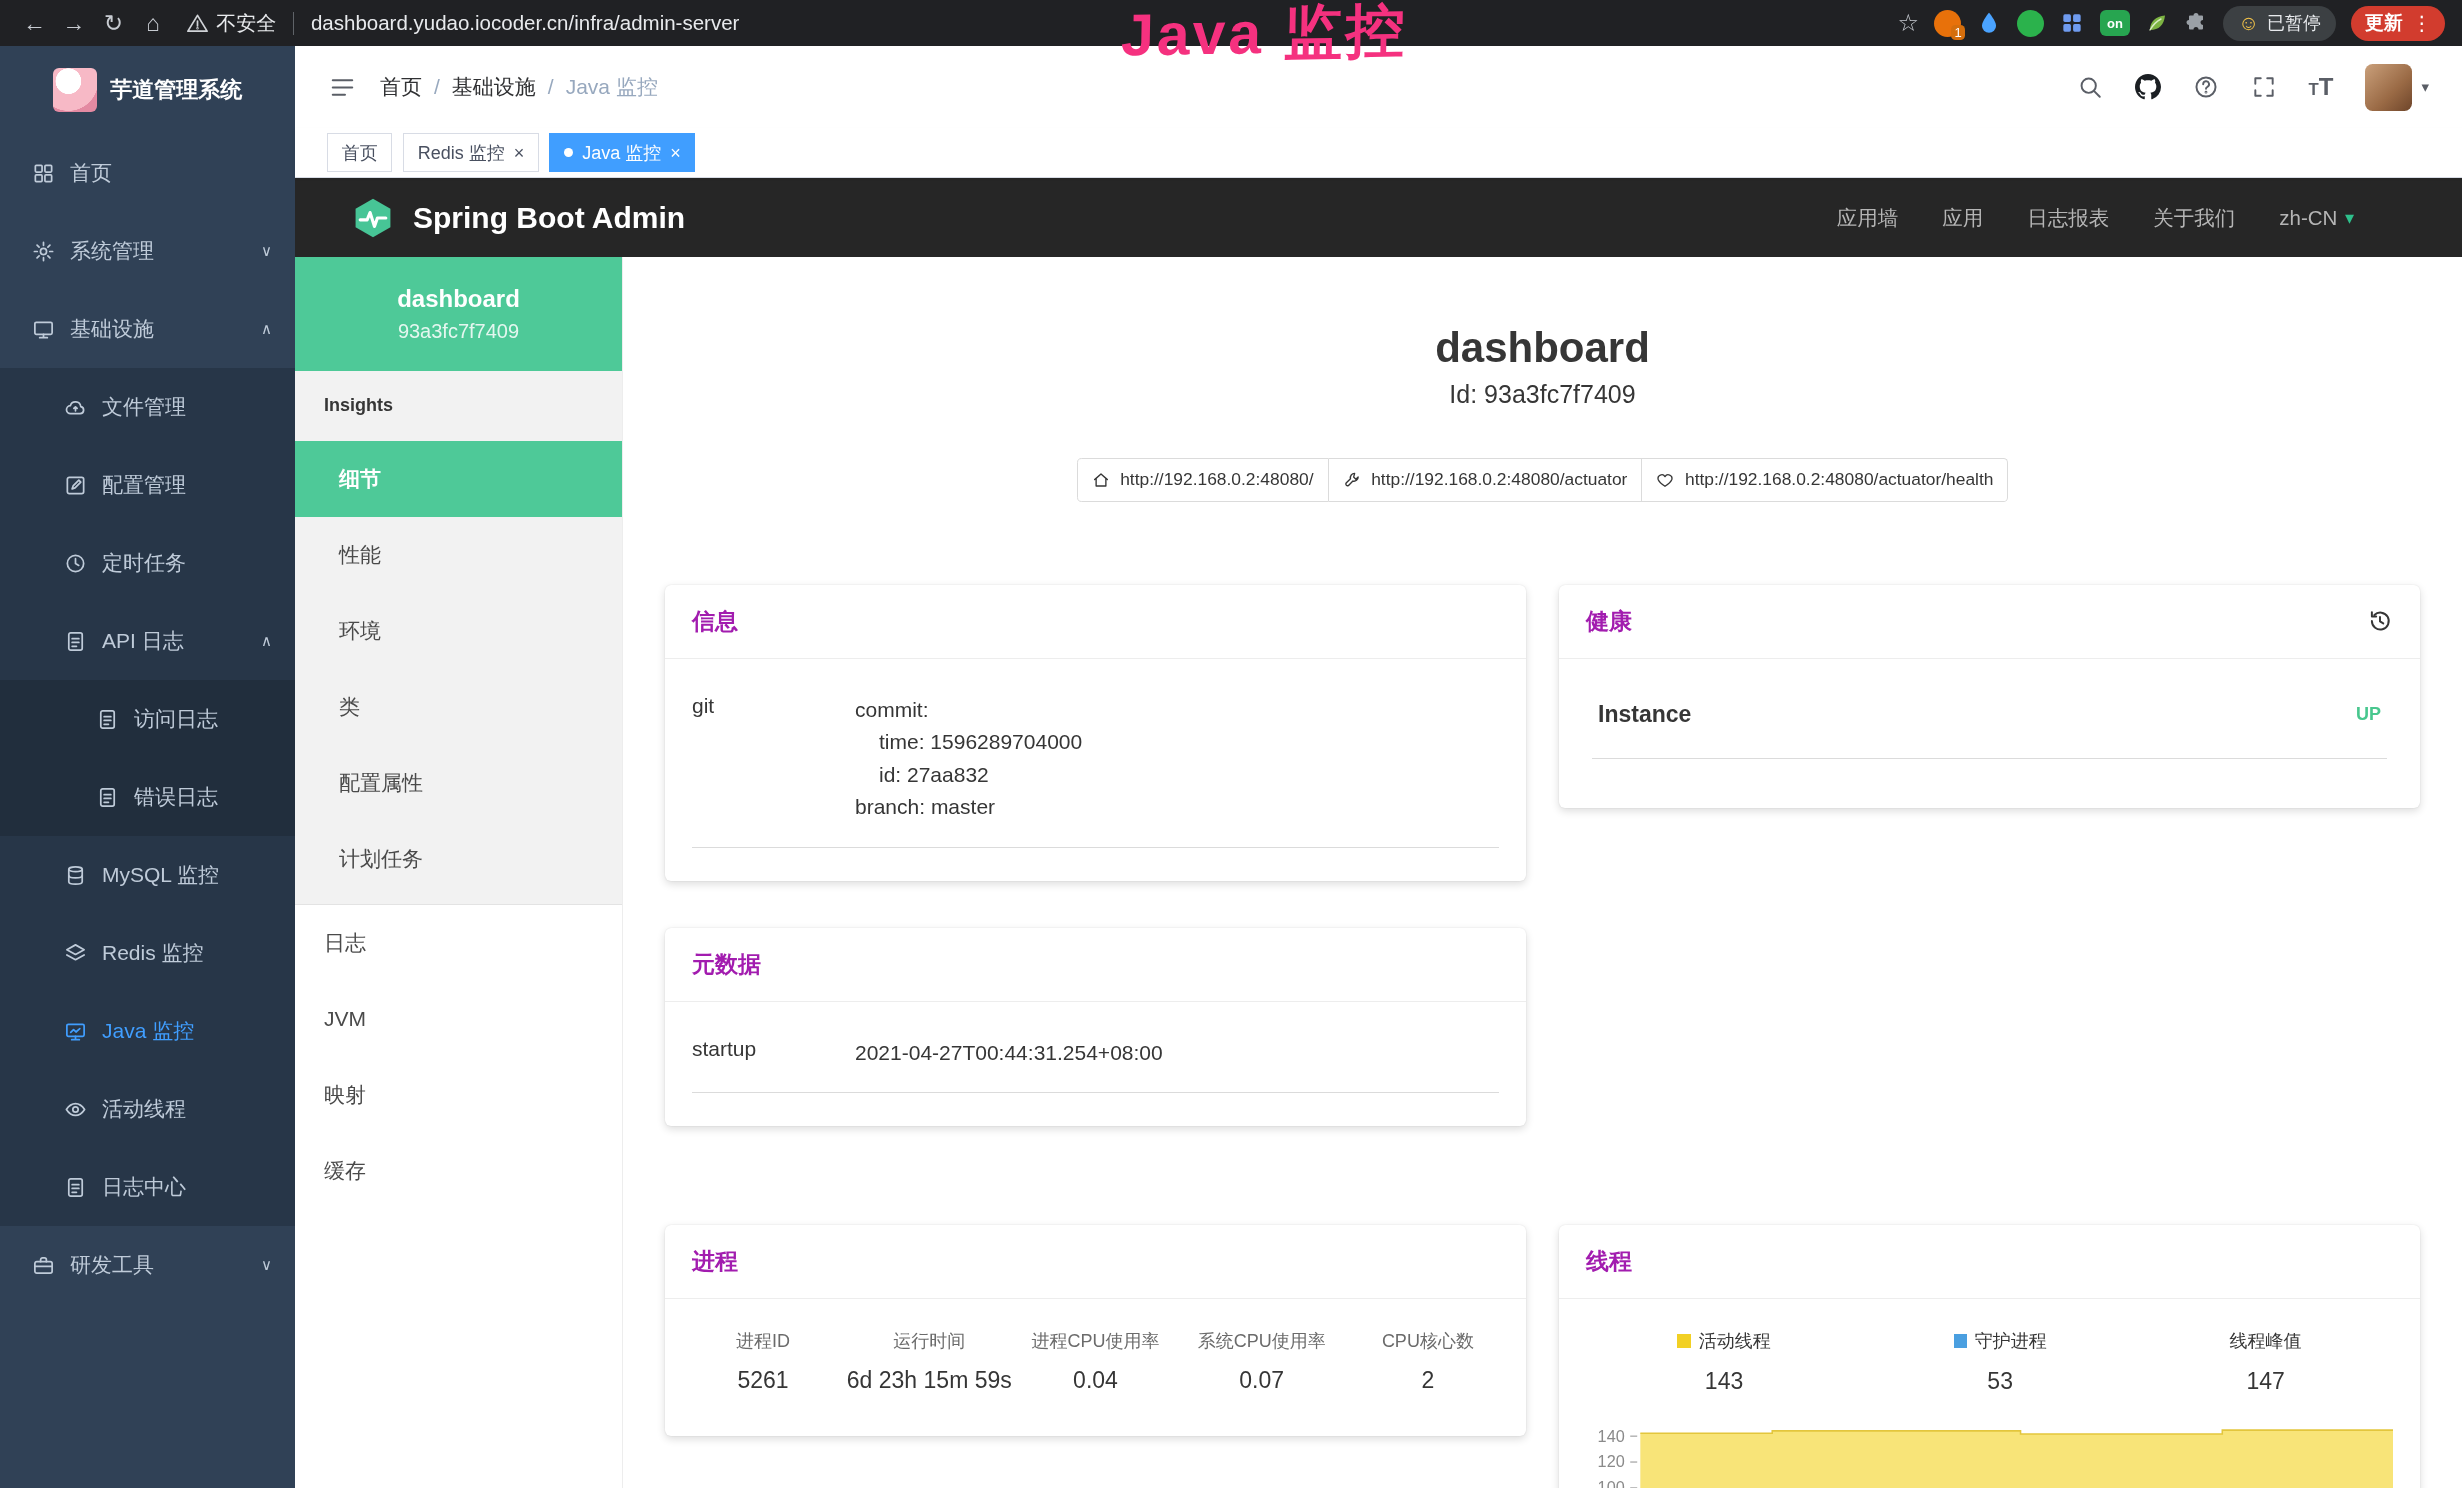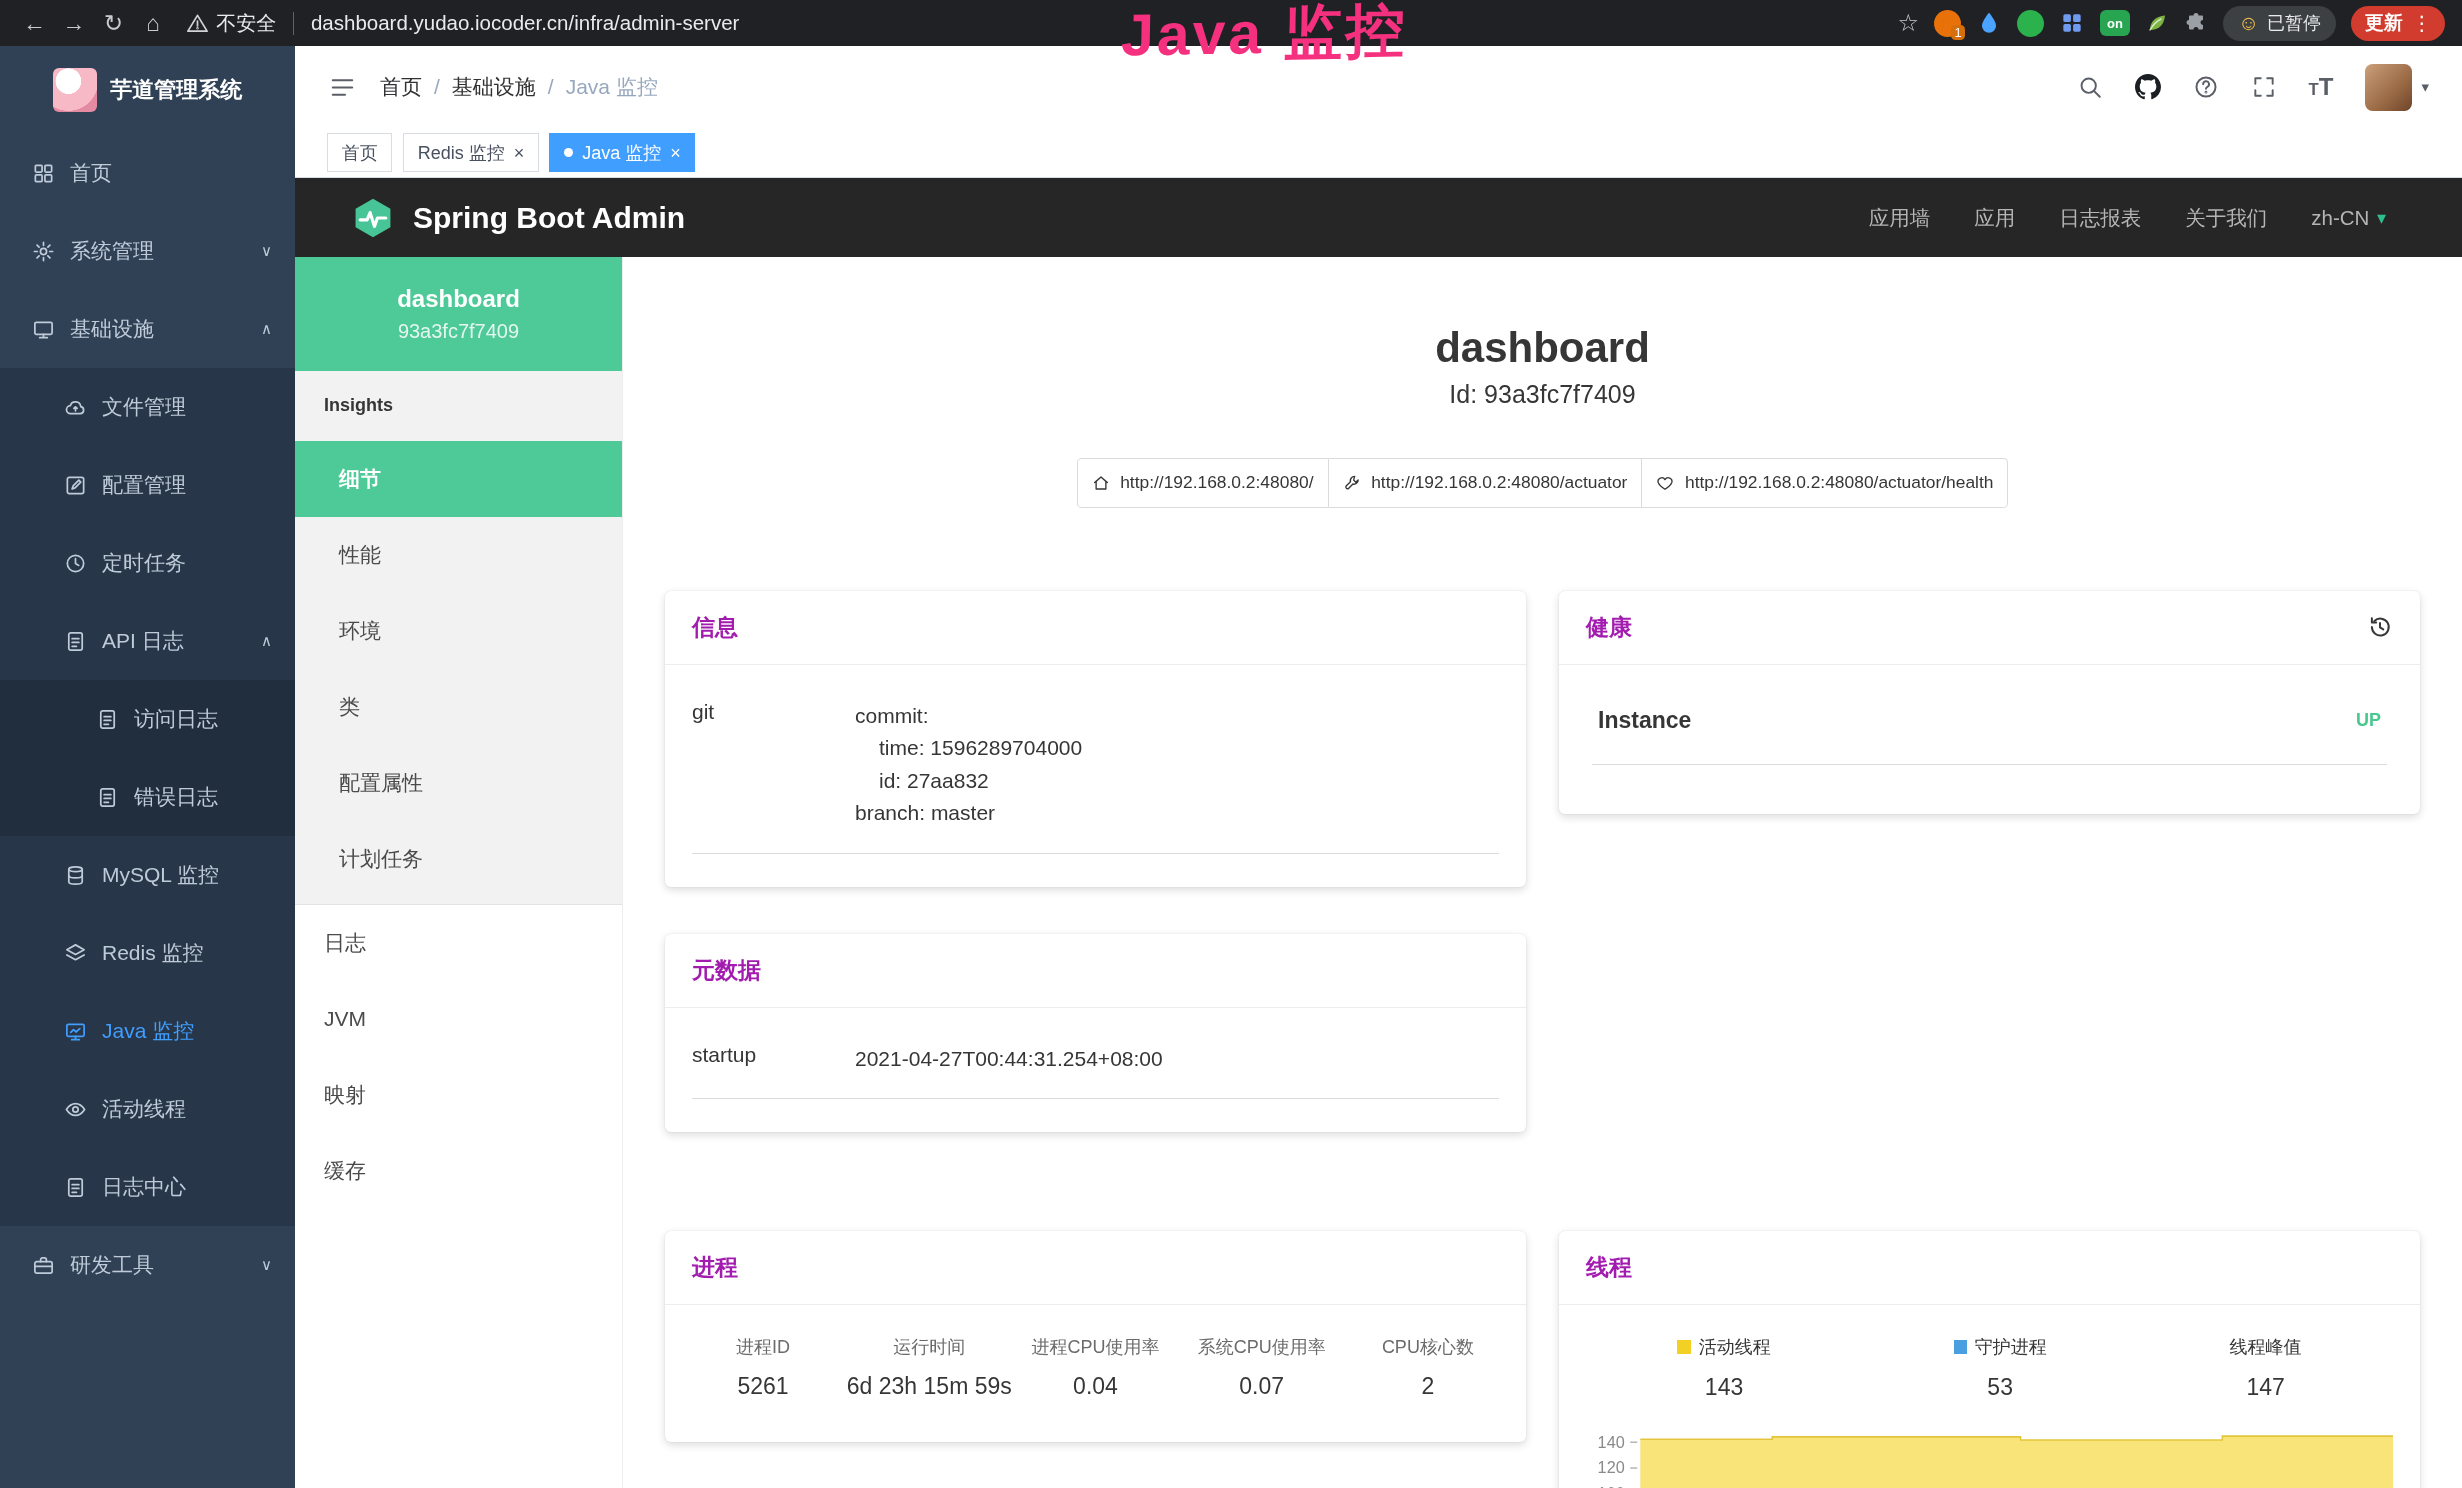--- a/index.html
+++ b/index.html
@@ -63,21 +63,21 @@
 
   
   .tags{height:50px;background:#fff;border-bottom:0.8px solid #d8dce5;box-shadow:0 0.8px 3px rgba(0,21,41,.08);display:flex;align-items:center;gap:10.6px;padding:0 32px;position:relative;z-index:2}
   .tag{height:39px;display:inline-flex;align-items:center;gap:9px;padding:0 13.7px;border:0.8px solid #d8dce5;background:#fff;color:#495060;font-size:18px;cursor:pointer;white-space:nowrap}
   .tag .dot{width:9px;height:9px;border-radius:50%;background:#fff}
   .tag .tclose{font-size:18px;line-height:1}
   .tag.active{background:#409eff;border-color:#409eff;color:#fff}
 
   
   .sba{flex:1;display:flex;flex-direction:column;min-height:0}
-  .sba-header{height:79px;background:#262626;display:flex;align-items:center;padding:0 76px 0 56px;flex-shrink:0}
+  .sba-header{height:79px;background:#262626;display:flex;align-items:center;padding:0 108px 0 56px;flex-shrink:0}
   .sba-brand{display:flex;align-items:center;gap:18px;color:#fff;font-size:30px;font-weight:700;white-space:nowrap}
   .sba-logo{width:44px;height:44px}
   .sba-nav{margin-left:auto;display:flex;align-items:center;gap:44px;font-size:20.5px;color:#b5b5b5;white-space:nowrap}
   .sba-nav .navitem{cursor:pointer}
   .locale{display:flex;align-items:center;gap:7.6px}
   .locale .caret{color:#2ec08c;font-size:18px}
 
   .sba-body{flex:1;display:flex;min-height:0;overflow:hidden}
   .sba-side{width:328px;background:#fff;border-right:0.8px solid #ededed;flex-shrink:0;overflow:hidden}
   .inst{height:114px;background:#4ec998;color:#fff;display:flex;flex-direction:column;align-items:center;justify-content:center;gap:7.6px}
@@ -86,21 +86,21 @@
   .sba-group{background:#f2f2f2;border-bottom:0.8px solid #e3e3e3;padding:10.6px 0 7.6px}
   .sba-label{font-size:18px;font-weight:700;color:#363636;padding:13.7px 0 13.7px 29px;margin-bottom:10.6px}
   .sba-item{height:76px;display:flex;align-items:center;padding-left:44px;font-size:21px;color:#4a4a4a;cursor:pointer}
   .sba-item.top{padding-left:29px}
   .sba-item.active{background:#4ec998;color:#fff;font-weight:600}
 
   .sba-main{flex:1;overflow:hidden;padding-top:67px;background:#fff}
   .pg-title{text-align:center;font-size:42px;font-weight:600;color:#363636}
   .pg-sub{text-align:center;font-size:25px;color:#363636;margin-top:7.6px}
   .links{display:flex;justify-content:center;margin-top:49px}
-  .linkbtn{display:flex;align-items:center;gap:10.6px;height:50px;padding:0 14px;border:0.8px solid #dbdbdb;background:#fff;font-size:17.4px;color:#363636;cursor:pointer;white-space:nowrap}
+  .linkbtn{display:flex;align-items:center;gap:10.6px;height:44px;padding:0 14px;border:0.8px solid #dbdbdb;background:#fff;font-size:17.4px;color:#363636;cursor:pointer;white-space:nowrap}
   .linkbtn+.linkbtn{border-left:none}
   .linkbtn:first-child{border-radius:4.6px 0 0 4.6px}
   .linkbtn:last-child{border-radius:0 4.6px 4.6px 0}
   .linkbtn svg{width:18px;height:18px}
 
   .cards{margin-top:83px;padding:0 42px;display:grid;grid-template-columns:1fr 1fr;column-gap:33px;row-gap:99px;align-items:start}
   .card{background:#fff;border-radius:6px;box-shadow:0 3px 9px rgba(10,10,10,.14),0 0 1.5px rgba(10,10,10,.12)}
   .stack .card:first-child{margin-bottom:47px}
   .card-head{display:flex;align-items:center;justify-content:space-between;padding:21px 27px;font-size:23px;font-weight:700;color:#a21caf;border-bottom:0.8px solid #ededed}
   .card-head .histico{width:26px;height:26px;color:#363636;cursor:pointer}

